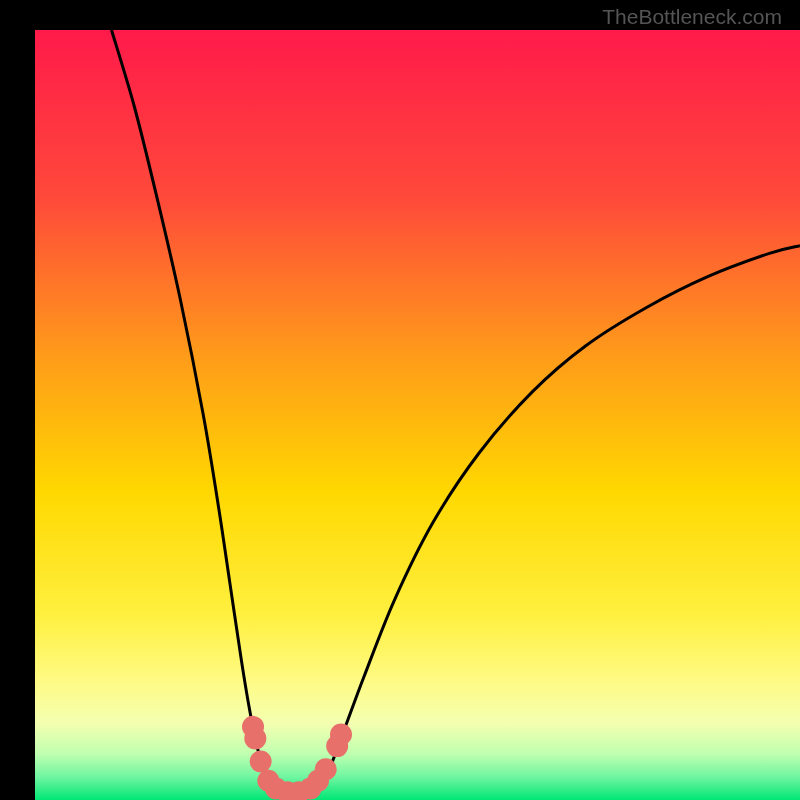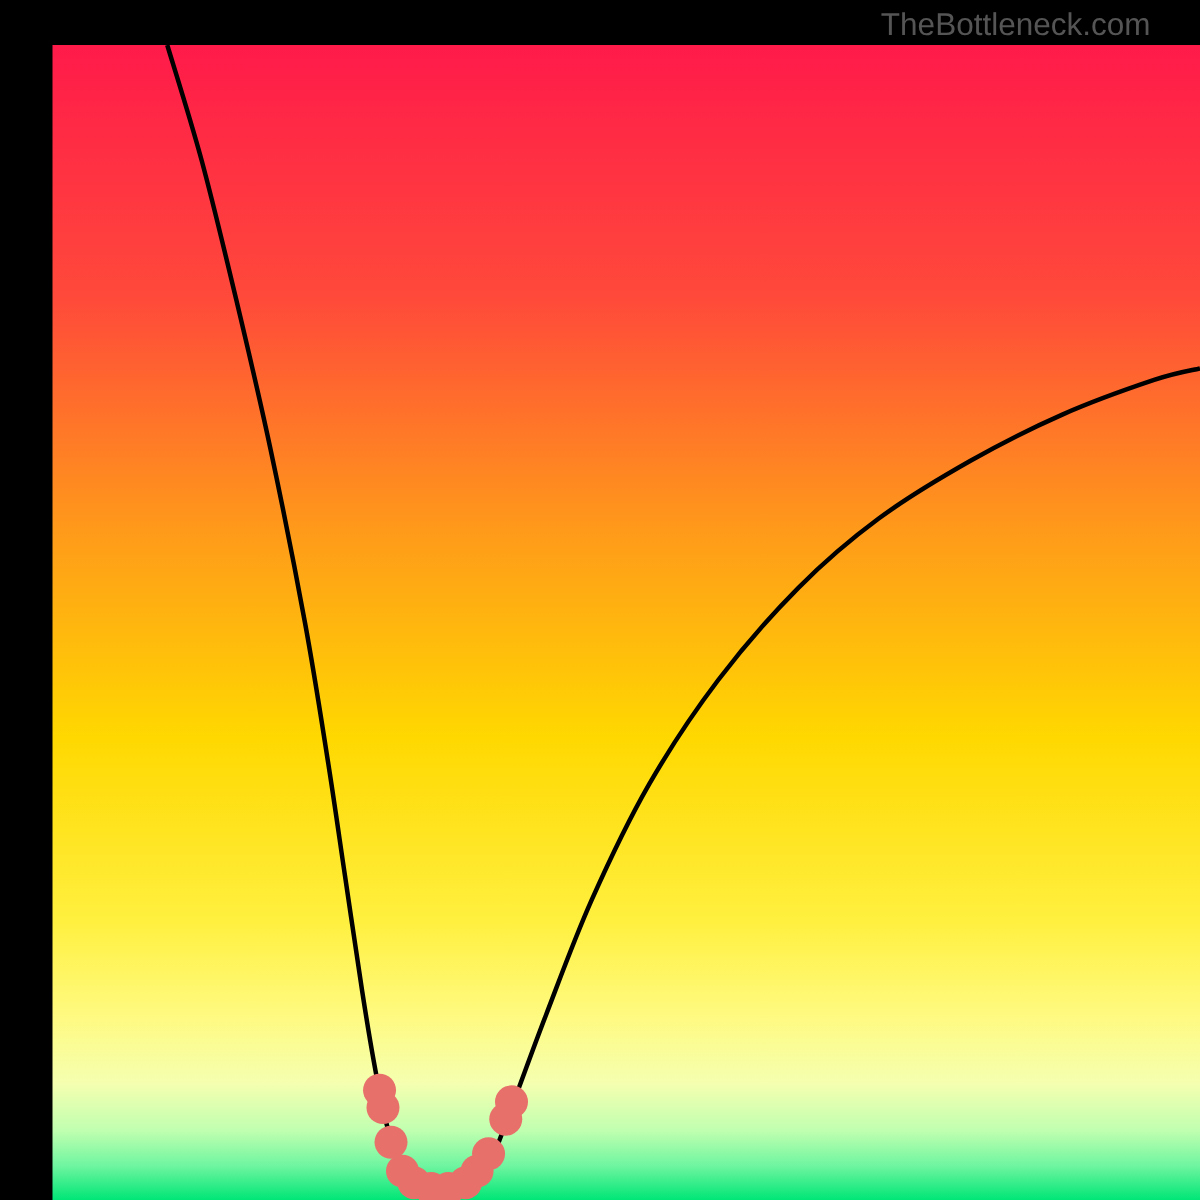--- a/index.html
+++ b/index.html
@@ -14,21 +14,21 @@
   .chart-container {
     position: absolute;
     top: 0;
     left: 0;
     width: 800px;
     height: 800px;
   }
   .watermark {
     position: absolute;
     top: 5px;
-    right: 33px;
+    right: 18px;
     color: #555;
     font-size: 21px;
     font-weight: 500;
     font-family: Arial, sans-serif;
     z-index: 10;
   }
 </style>
 </head>
 <body>
 

